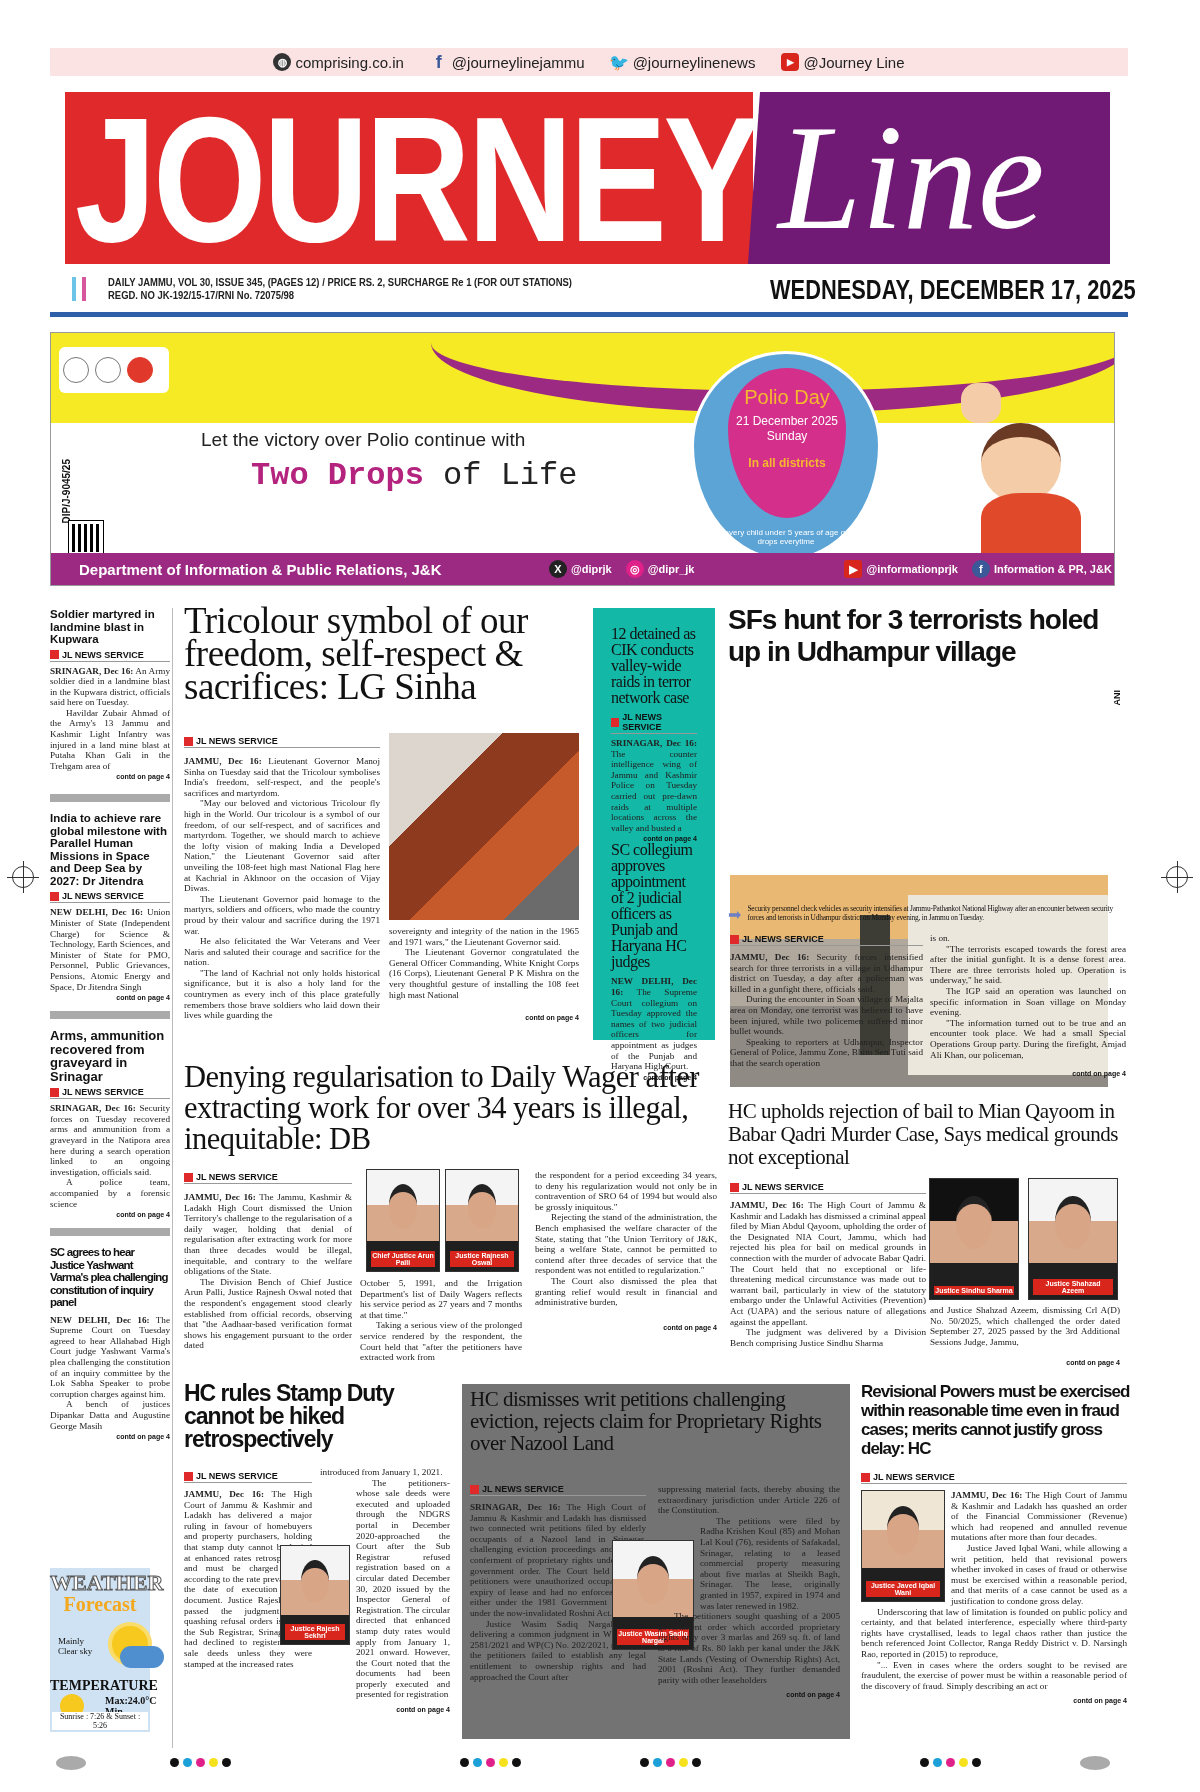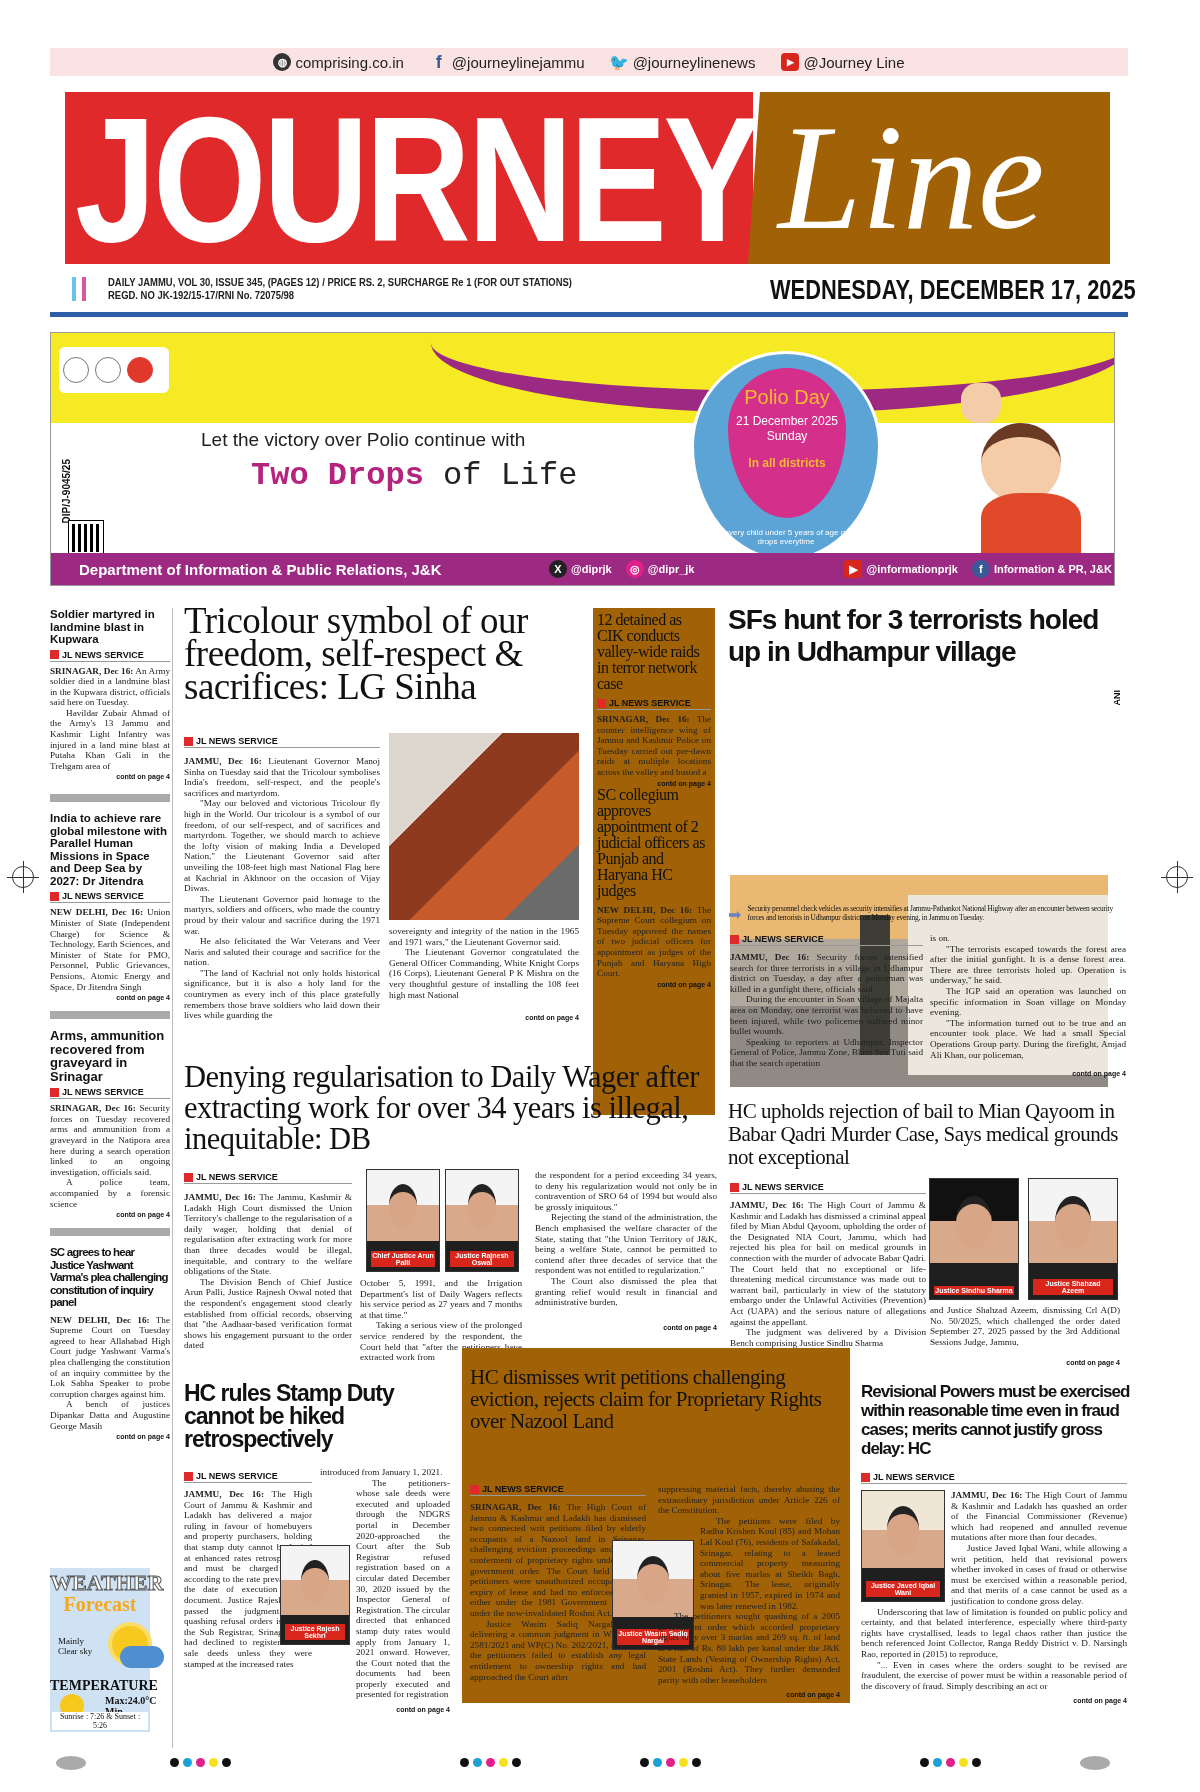--- a/index.html
+++ b/index.html
@@ -5,21 +5,21 @@
 *{box-sizing:border-box;margin:0;padding:0}
 body{width:1200px;height:1792px;background:#fff;position:relative;overflow:hidden;font-family:"Liberation Serif",serif;color:#111}
 .abs{position:absolute}
 
 .social{left:50px;top:48px;width:1078px;height:28px;background:#fbe3e3;display:flex;justify-content:center;align-items:center;gap:26px;font-family:"Liberation Sans",sans-serif;font-size:15px;color:#222}
 .social .it{display:flex;align-items:center;gap:4px}
 .ic{display:inline-flex;align-items:center;justify-content:center;width:18px;height:18px;border-radius:50%;font-size:11px;color:#fff;font-weight:bold}
 
 .mast-red{left:65px;top:92px;width:688px;height:172px;background:#e0292b}
 .mast-red span{position:absolute;left:10px;top:-2px;font-family:"Liberation Sans",sans-serif;font-weight:900;font-size:178px;color:#fff;letter-spacing:-4px;line-height:180px;transform:scaleX(0.82);transform-origin:left}
-.mast-blue{left:748px;top:92px;width:362px;height:172px;background:#a16207;clip-path:polygon(12px 0,100% 0,100% 100%,0 100%)}
+.mast-blue{left:748px;top:92px;width:362px;height:172px;background:#701a75;clip-path:polygon(12px 0,100% 0,100% 100%,0 100%)}
 .mast-blue span{position:absolute;left:30px;top:-10px;font-family:"Liberation Serif",serif;font-style:italic;font-size:150px;color:#fff;line-height:190px}
 .issue{left:72px;top:276px;font-family:"Liberation Sans",sans-serif;font-size:11px;font-weight:bold;line-height:13px;color:#222;transform:scaleX(0.86);transform-origin:left}
 .logo-jl{left:72px;top:277px;width:14px;height:24px;border-left:4px solid #6bc3e8;border-right:4px solid #d7579c}
 .date{left:770px;top:274px;font-family:"Liberation Sans",sans-serif;font-size:28px;font-weight:bold;color:#111;transform:scaleX(0.78);transform-origin:left;white-space:nowrap}
 .blue-rule{left:50px;top:312px;width:1078px;height:5px;background:#2f5fa8}
 
 .ad{left:50px;top:332px;width:1065px;height:254px;background:#fff;border:1px solid #999;overflow:hidden}
 .ad .yel{position:absolute;left:0;top:0;width:100%;height:90px;background:#f6ea25}
 .ad .wave2{position:absolute;left:380px;top:-60px;width:700px;height:140px;border-bottom:22px solid #9c2a82;border-radius:0 0 50% 50%;background:#f6ea25}
 .ad .logos{position:absolute;left:8px;top:14px;width:110px;height:46px;background:#fff;border-radius:6px;display:flex;gap:6px;align-items:center;padding:4px}
@@ -239,21 +239,21 @@
 </div>
 <div class="abs photo" style="left:389px;top:733px;width:190px;height:187px;background:linear-gradient(135deg,#dcd6cf 0 30%,#8e3a1f 30% 55%,#c75a2b 55% 80%,#6b6b6b 80%)"></div>
 <div class="abs" style="left:389px;top:926px;width:190px">
   <div class="body">
       <p class="first">sovereignty and integrity of the nation in the 1965 and 1971 wars," the Lieutenant Governor said.</p>
       <p>The Lieutenant Governor congratulated the General Officer Commanding, White Knight Corps (16 Corps), Lieutenant General P K Mishra on the very thoughtful gesture of installing the 108 feet high mast National</p>
     </div>
   <div class="contd" style="margin-top:14px">contd on page 4</div>
 </div>
 
-<div class="abs" style="left:593px;top:608px;width:122px;height:507px;background:#a16207;padding:4px">
+<div class="abs" style="left:593px;top:608px;width:122px;height:432px;background:#14b8a6;padding:18px">
   <div class="serif-hd" style="font-size:16px;line-height:16px">12 detained as CIK conducts valley-wide raids in terror network case</div>
   <div class="kicker" style="margin-top:6px">
       <i></i>
       <span>JL NEWS SERVICE</span>
     </div>
   <div class="body">
       <p class="first"><b>SRINAGAR, Dec 16:</b> <span>The counter intelligence wing of Jammu and Kashmir Police on Tuesday carried out pre-dawn raids at multiple locations across the valley and busted a</span></p>
     </div>
   <div class="contd">contd on page 4</div>
   <div class="serif-hd" style="font-size:16px;line-height:16px;margin-top:0">SC collegium approves appointment of 2 judicial officers as Punjab and Haryana HC judges</div>
@@ -377,21 +377,21 @@
     <div class="caption-tag">Justice Rajesh Sekhri</div>
   </div>
 <div class="abs" style="left:320px;top:1467px;width:130px">
   <div class="body">
       <p class="first">introduced from January 1, 2021.</p>
       <p style="padding-left:36px">The petitioners-whose sale deeds were executed and uploaded through the NDGRS portal in December 2020-approached the Court after the Sub Registrar refused registration based on a circular dated December 30, 2020 issued by the Inspector General of Registration. The circular directed that enhanced stamp duty rates would apply from January 1, 2021 onward. However, the Court noted that the documents had been properly executed and presented for registration</p>
     </div>
   <div class="contd" style="margin-top:6px">contd on page 4</div>
 </div>
 
-<div class="abs" style="left:462px;top:1348px;width:388px;height:355px;background:#a16207;padding:18px 8px">
+<div class="abs" style="left:462px;top:1384px;width:388px;height:355px;background:#737373;padding:4px 8px">
   <div class="serif-hd" style="font-size:21px;line-height:22px">HC dismisses writ petitions challenging eviction, rejects claim for Proprietary Rights over Nazool Land</div>
 </div>
 <div class="abs" style="left:470px;top:1480px;width:176px">
   <div class="kicker">
       <i></i>
       <span>JL NEWS SERVICE</span>
     </div>
   <div class="body" style="margin-top:6px">
       <p class="first"><b>SRINAGAR, Dec 16:</b> <span>The High Court of Jammu &amp; Kashmir and Ladakh has dismissed two connected writ petitions filed by elderly occupants of a Nazool land in Srinagar, challenging eviction proceedings and seeking conferment of proprietary rights under an old government order. The Court held that the petitioners were unauthorized occupants after expiry of lease and had no enforceable right either under the 1981 Government Order or under the now-invalidated Roshni Act.</span></p>
       <p>Justice Wasim Sadiq Nargal, while delivering a common judgment in WP(C) No. 2581/2021 and WP(C) No. 202/2021, ruled that the petitioners failed to establish any legal entitlement to ownership rights and had approached the Court after</p>

